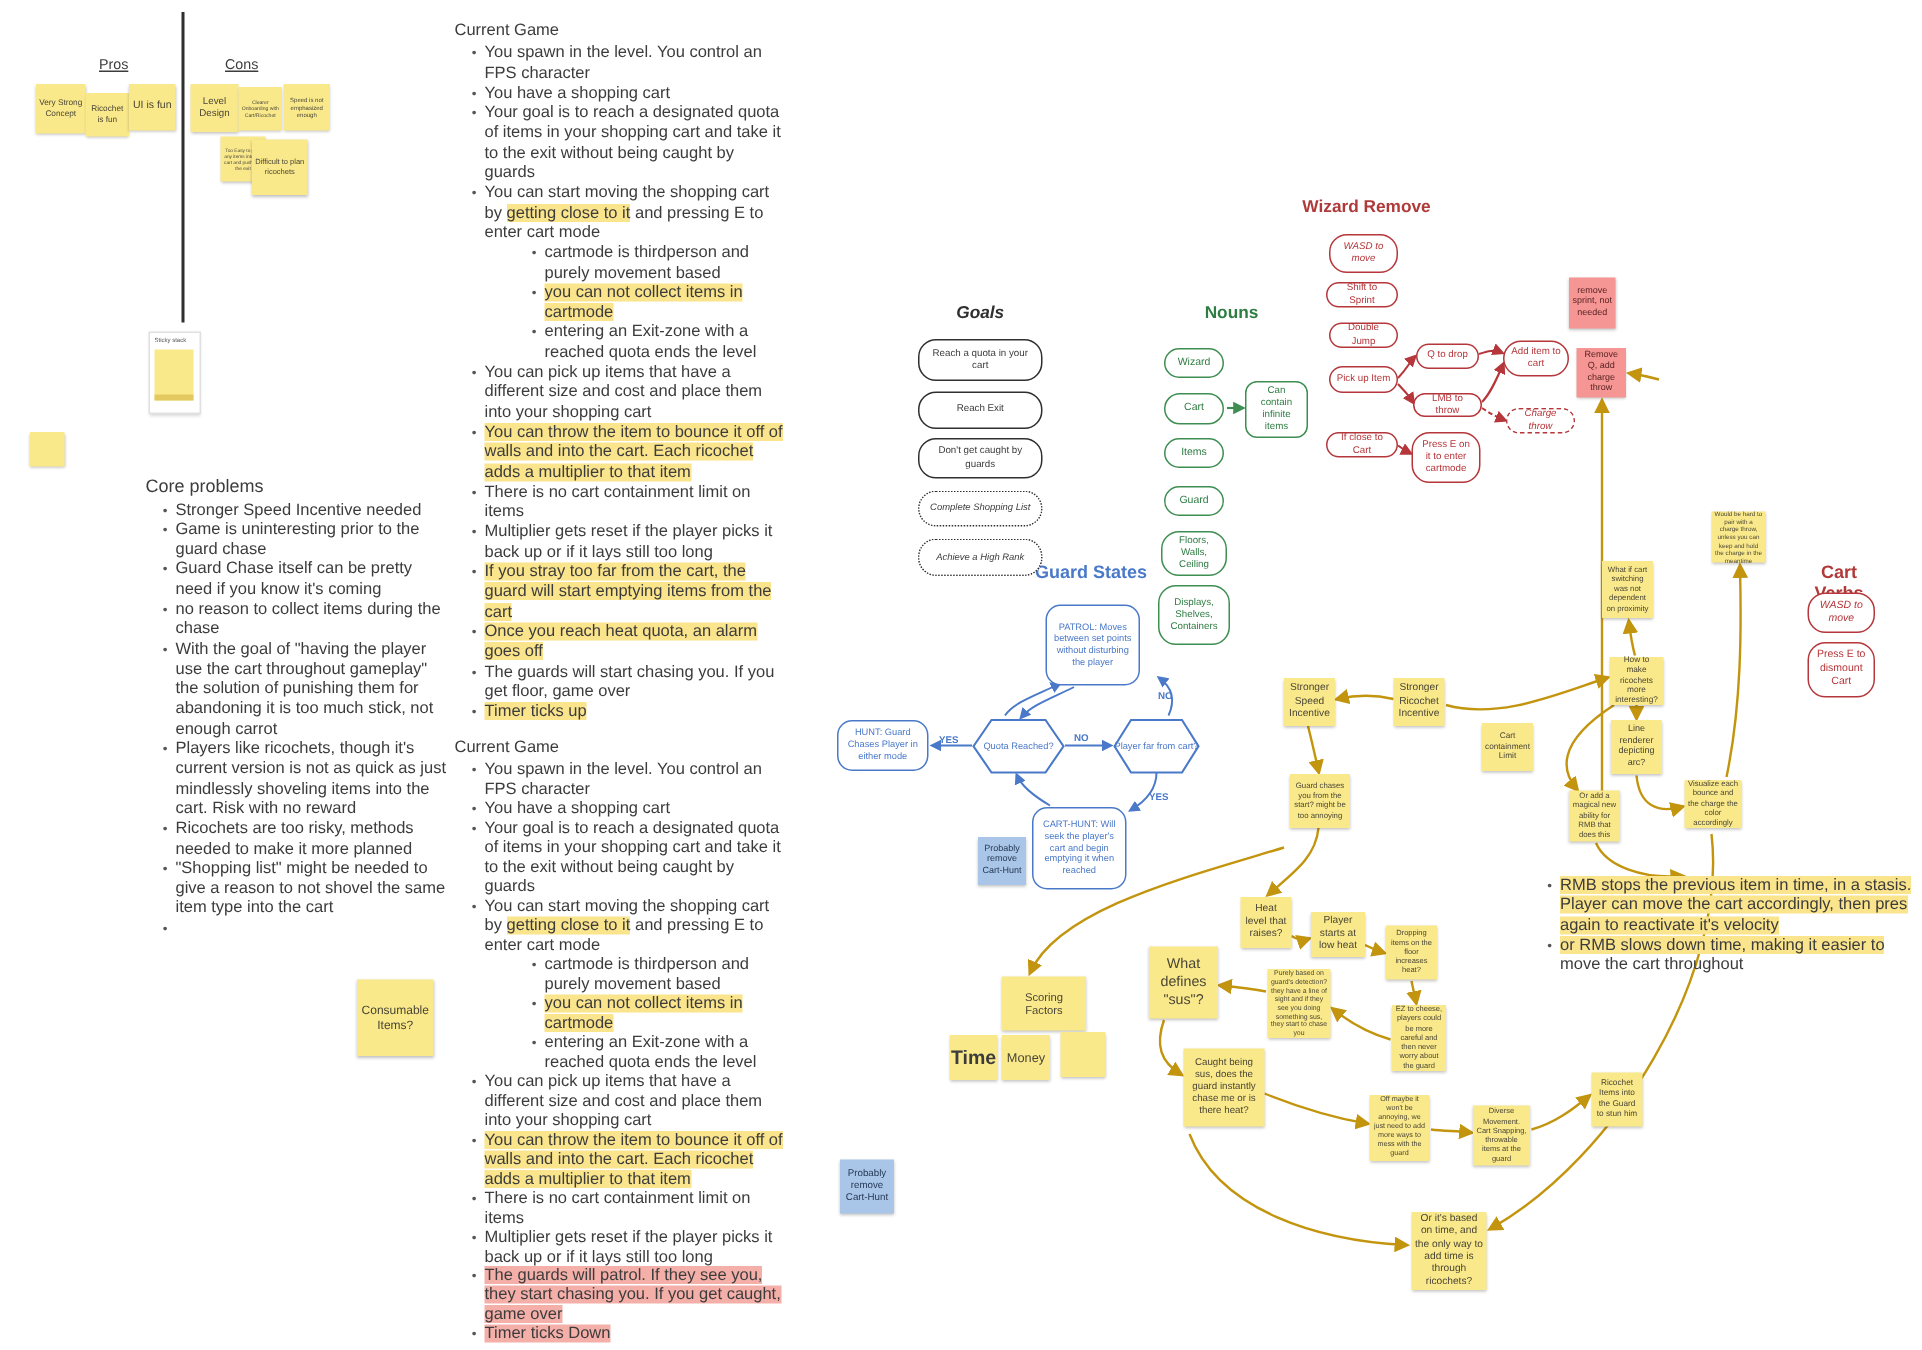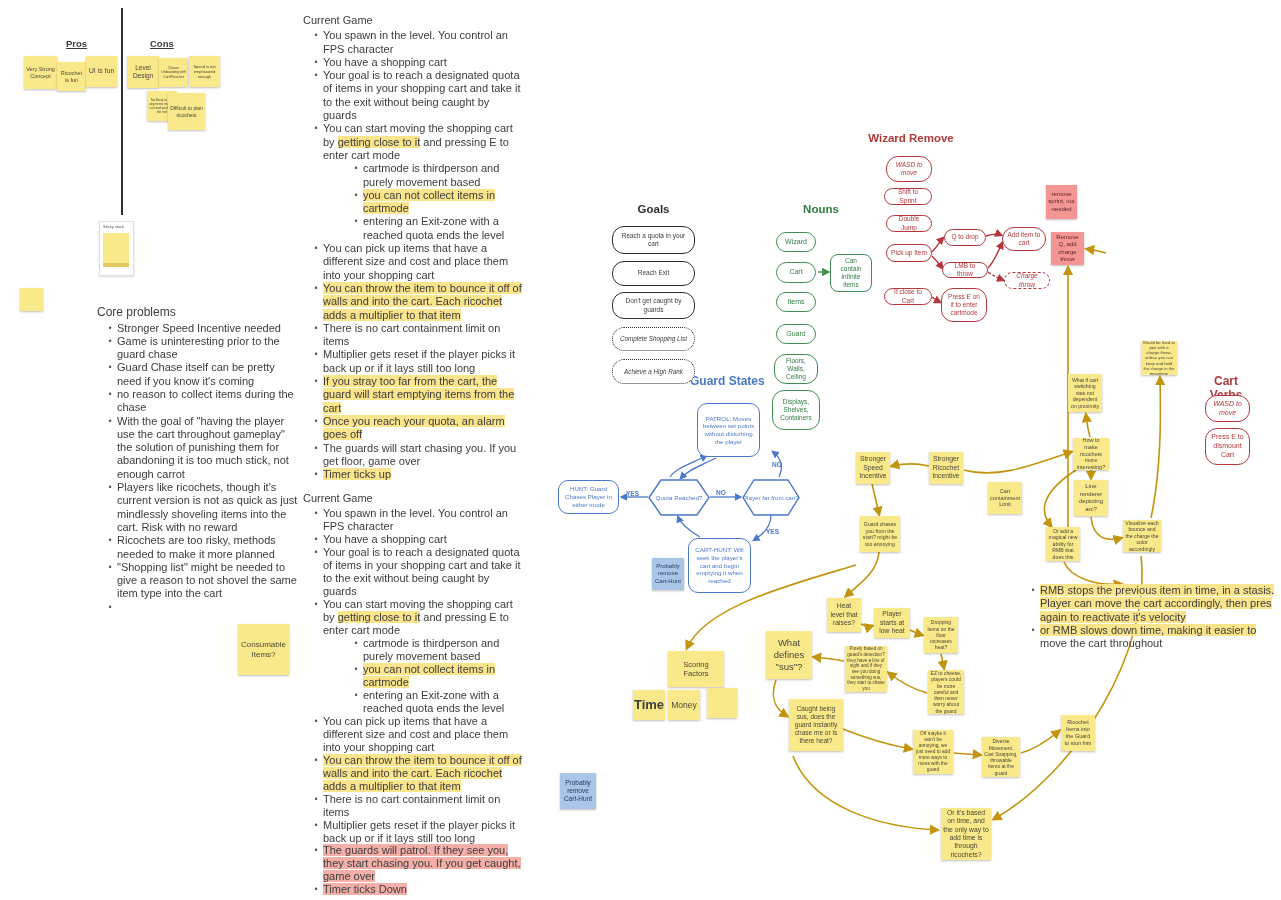--- a/index.html
+++ b/index.html
@@ -9,25 +9,25 @@
   .textcol{position:absolute;font-size:11px;line-height:1.21;color:#3c3c3c;z-index:3;}
   .list-title{margin-bottom:2px;}
   .bullet{display:flex;}
   .bullet .dot{flex:none;width:14px;text-align:center;font-size:9px;line-height:13.3px;color:#555;}
   .bullet .bt{flex:1;}
   .bullet.ind1{margin-left:40px;}
   .hl-y{background:#FAE48C;}
   .hl-p{background:#F4AFA9;}
   
   .h{position:absolute;font-weight:bold;z-index:3;}
-  .h.black{color:#2f2f2f;}
+  .h.black{color:#2f2f2f;font-style:italic;}
   .h.green{color:#2F7D43;}
   .h.blue{color:#4a79c9;}
   .h.red{color:#B03A3A;}
-  .h.underline{text-decoration:underline;font-weight:700;color:#3c3c3c;}
+  .h.underline{text-decoration:underline;font-weight:400;color:#3c3c3c;}
   .center{text-align:center;}
   
   .sticky{position:absolute;background:#FAE98B;box-shadow:0 1px 2px rgba(0,0,0,.25);
           display:flex;align-items:center;justify-content:center;text-align:center;
           color:#4a4636;padding:2px;box-sizing:border-box;z-index:4;line-height:1.25;}
   .sticky.pink{background:#F59694;color:#5a2424;}
   .sticky.blue{background:#A9C6E8;color:#273a56;}
   
   .pill{position:absolute;border:1.6px solid #555;border-radius:12px;background:#fff;
         display:flex;align-items:center;justify-content:center;text-align:center;
@@ -135,21 +135,21 @@
   <div class="sticky" style="left:168px;top:93px;width:37px;height:37px;font-size:5px">Difficult to plan ricochets</div>
 
   <div class="stackcard" style="left:99px;top:221px;width:33px;height:53px">
     <div class="cap">Sticky stack</div>
     <div class="stackpile" style="left:3px;top:11px;width:26px;height:34px">
         <span class="fold"></span>
       </div>
   </div>
   <div class="sticky" style="left:20px;top:288px;width:23px;height:23px"></div>
 
-  <div class="textcol" style="left:97px;top:305px;width:205px">
+  <div class="textcol" style="left:97px;top:317px;width:205px">
     <div class="list-title" style="font-size:12px">Core problems</div>
     <div style="padding-left:6px">
         <div class="bullet">
           <span class="dot">•</span>
           <span class="bt"><span>Stronger Speed Incentive needed</span></span>
         </div>
         <div class="bullet">
           <span class="dot">•</span>
           <span class="bt"><span>Game is uninteresting prior to the guard chase</span></span>
         </div>
@@ -230,21 +230,21 @@
         <div class="bullet">
           <span class="dot">•</span>
           <span class="bt"><span>Multiplier gets reset if the player picks it back up or if it lays still too long</span></span>
         </div>
         <div class="bullet">
           <span class="dot">•</span>
           <span class="bt"><span class="hl-y">If you stray too far from the cart, the guard will start emptying items from the cart</span></span>
         </div>
         <div class="bullet">
           <span class="dot">•</span>
-          <span class="bt"><span class="hl-y">Once you reach your quota, an alarm goes off</span></span>
+          <span class="bt"><span class="hl-y">Once you reach heat quota, an alarm goes off</span></span>
         </div>
         <div class="bullet">
           <span class="dot">•</span>
           <span class="bt"><span>The guards will start chasing you. If you get floor, game over</span></span>
         </div>
         <div class="bullet">
           <span class="dot">•</span>
           <span class="bt"><span class="hl-y">Timer ticks up</span></span>
         </div>
       </div>
@@ -301,21 +301,21 @@
           <span class="dot">•</span>
           <span class="bt"><span class="hl-p">The guards will patrol. If they see you, they start chasing you. If you get caught, game over</span></span>
         </div>
         <div class="bullet">
           <span class="dot">•</span>
           <span class="bt"><span class="hl-p">Timer ticks Down</span></span>
         </div>
       </div>
   </div>
 
-  <div class="sticky" style="left:238px;top:624px;width:51px;height:51px;font-size:8px">Consumable Items?</div>
+  <div class="sticky" style="left:238px;top:653px;width:51px;height:51px;font-size:8px">Consumable Items?</div>
 
   <div class="h black center" style="left:612px;top:203px;width:83px;font-size:11.5px">Goals</div>
   <div class="pill dark" style="left:612px;top:226px;width:83px;height:28px;font-size:6.5px">Reach a quota in your cart</div>
   <div class="pill dark" style="left:612px;top:261px;width:83px;height:25px;font-size:6.5px">Reach Exit</div>
   <div class="pill dark" style="left:612px;top:292px;width:83px;height:27px;font-size:6.5px">Don't get caught by guards</div>
   <div class="pill dark dashed" style="left:612px;top:327px;width:83px;height:24px;font-size:6.3px">Complete Shopping List</div>
   <div class="pill dark dashed" style="left:612px;top:359px;width:83px;height:25px;font-size:6.3px">Achieve a High Rank</div>
 
   <div class="h green center" style="left:798px;top:203px;width:46px;font-size:11.5px">Nouns</div>
   <div class="pill green" style="left:776px;top:232px;width:40px;height:20px;font-size:7px">Wizard</div>

